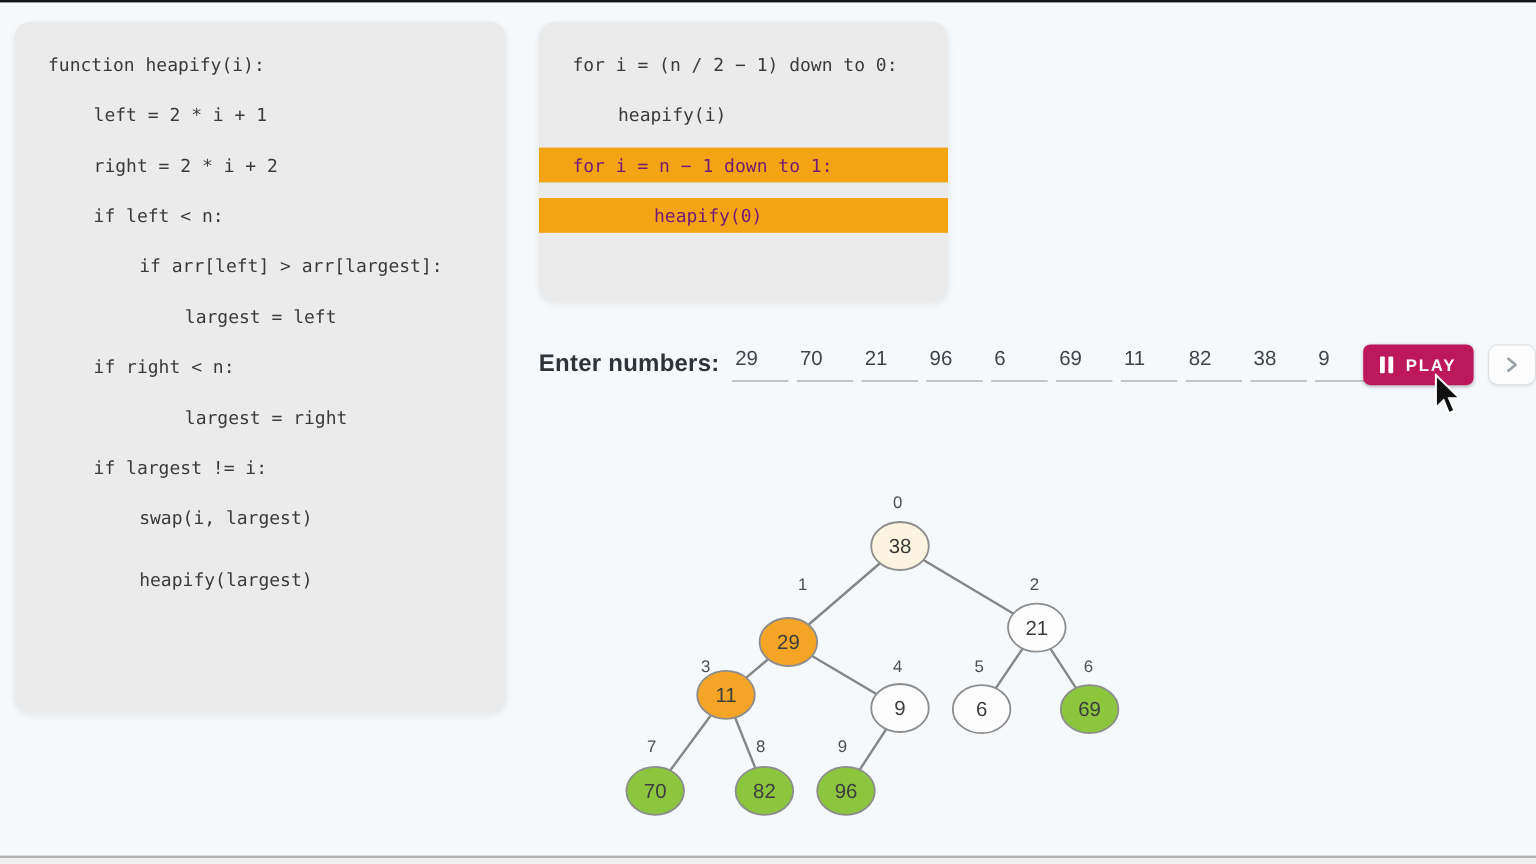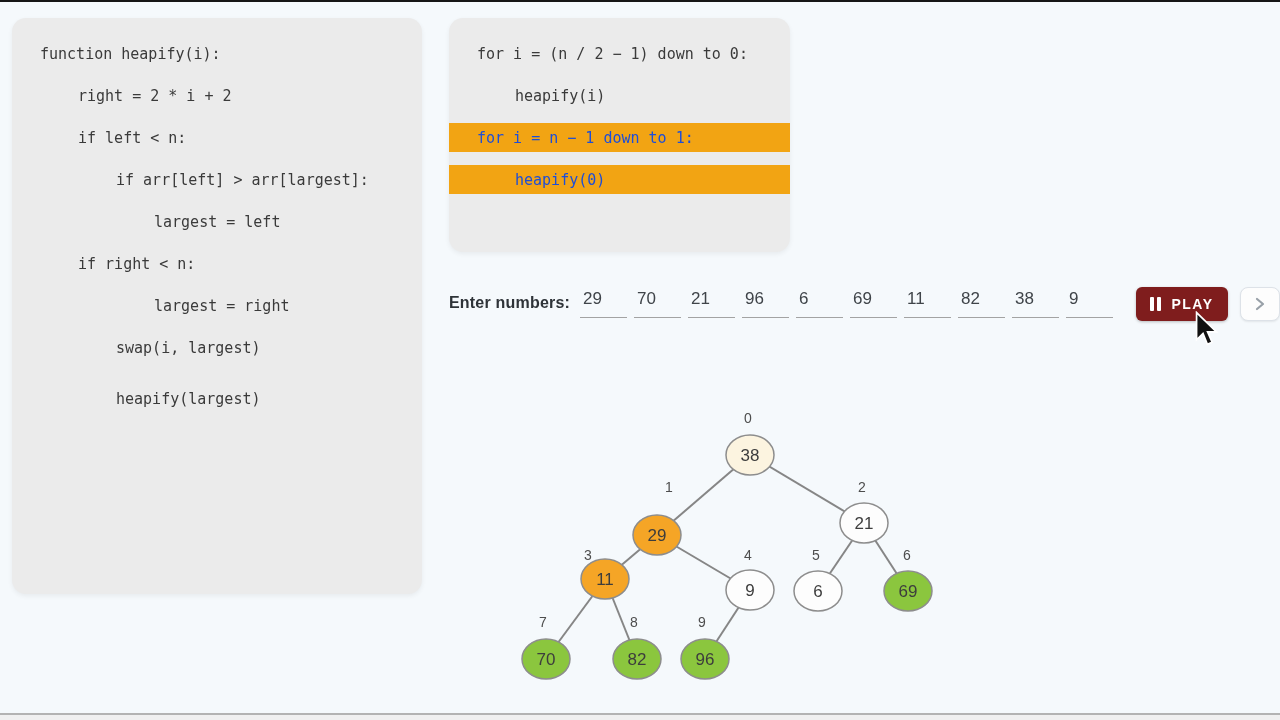--- a/index.html
+++ b/index.html
@@ -37,31 +37,31 @@
     white-space: pre;
   }
   .code-line .txt { position: relative; z-index: 1; }
   .code-line.hl::before {
     content: "";
     position: absolute;
     left: 0; right: 0; top: 6px; bottom: 7px;
     background: var(--hl, #f2a413);
     z-index: 0;
   }
-  .code-line.hl .txt { color: #1d4ed8; }
+  .code-line.hl .txt { color: #701a75; }
 
   #input-row {
     position: absolute;
     left: 449px; top: 285px;
     height: 40px;
     display: flex;
     align-items: flex-start;
   }
   #enter-label {
-    font-size: 16px;
+    font-size: 20px;
     font-weight: 700;
     color: #2e3338;
     line-height: 36px;
     margin-right: 10px;
     letter-spacing: 0.2px;
   }
   .num-input {
     width: 47px;
     margin-right: 7px;
     border: none;
@@ -121,43 +121,45 @@
 </style>
 </head>
 <body>
 
 <div class="edge-strip" id="top-strip"></div>
 <div class="edge-strip" id="bottom-line"></div>
 <div class="edge-strip" id="bottom-strip"></div>
 
 <section class="code-panel" id="left-panel">
     <div class="code-line" style="--hl: #f2a413;"><span class="txt" style="padding-left: 28px;">function heapify(i):</span></div>
+    <div class="code-line" style="--hl: #f2a413;"><span class="txt" style="padding-left: 66px;">left = 2 * i + 1</span></div>
     <div class="code-line" style="--hl: #f2a413;"><span class="txt" style="padding-left: 66px;">right = 2 * i + 2</span></div>
     <div class="code-line" style="--hl: #f2a413;"><span class="txt" style="padding-left: 66px; text-align: center;">if left &lt; n:</span></div>
     <div class="code-line" style="--hl: #f2a413;"><span class="txt" style="padding-left: 104px;">if arr[left] &gt; arr[largest]:</span></div>
     <div class="code-line" style="--hl: #f2a413;"><span class="txt" style="padding-left: 142px;">largest = left</span></div>
     <div class="code-line" style="--hl: #f2a413;"><span class="txt" style="padding-left: 66px;">if right &lt; n:</span></div>
     <div class="code-line" style="--hl: #f2a413;"><span class="txt" style="padding-left: 142px;">largest = right</span></div>
+    <div class="code-line" style="--hl: #f2a413;"><span class="txt" style="padding-left: 66px;">if largest != i:</span></div>
     <div class="code-line" style="--hl: #f2a413;"><span class="txt" style="padding-left: 104px; text-align: center;">swap(i, largest)</span></div>
     <div class="code-line" style="--hl: #f2a413;"><span class="txt" style="padding-left: 104px; margin-top: 18px;">heapify(largest)</span></div>
   </section>
 
 <section class="code-panel" id="right-panel">
     <div class="code-line" style="--hl: #f2a413;"><span class="txt" style="padding-left: 28px; text-align: center;">for i = (n / 2 − 1) down to 0:</span></div>
     <div class="code-line" style="--hl: #f2a413;"><span class="txt" style="padding-left: 66px;">heapify(i)</span></div>
     <div class="code-line hl" style="--hl: #f2a413;"><span class="txt" style="padding-left: 28px;">for i = n − 1 down to 1:</span></div>
-    <div class="code-line hl" style="--hl: #f2a413;"><span class="txt" style="padding-left: 66px;">heapify(0)</span></div>
+    <div class="code-line hl" style="--hl: #f2a413;"><span class="txt" style="padding-left: 96px;">heapify(0)</span></div>
   </section>
 
 <div id="input-row">
   <span id="enter-label">Enter numbers:</span>
   <div id="inputs-container"><input class="num-input" type="text" value="29" style=""><input class="num-input" type="text" value="70" style=""><input class="num-input" type="text" value="21" style=""><input class="num-input" type="text" value="96" style=""><input class="num-input" type="text" value="6" style=""><input class="num-input" type="text" value="69" style=""><input class="num-input" type="text" value="11" style=""><input class="num-input" type="text" value="82" style=""><input class="num-input" type="text" value="38" style=""><input class="num-input" type="text" value="9" style=""></div>
 </div>
 
-<button id="play-button" style="background: #7f1d1d;">
+<button id="play-button" style="background: #be185d;">
   <span id="pause-icon">
       <i></i>
       <i></i>
     </span>
   <span>PLAY</span>
 </button>
 
 <button id="next-button">
   <svg width="16" height="18" viewBox="0 0 16 18">
     <polyline points="5,4 11,9 5,14" fill="none" stroke="#98a0a8" stroke-width="2.2" stroke-linecap="round" stroke-linejoin="round"></polyline>

